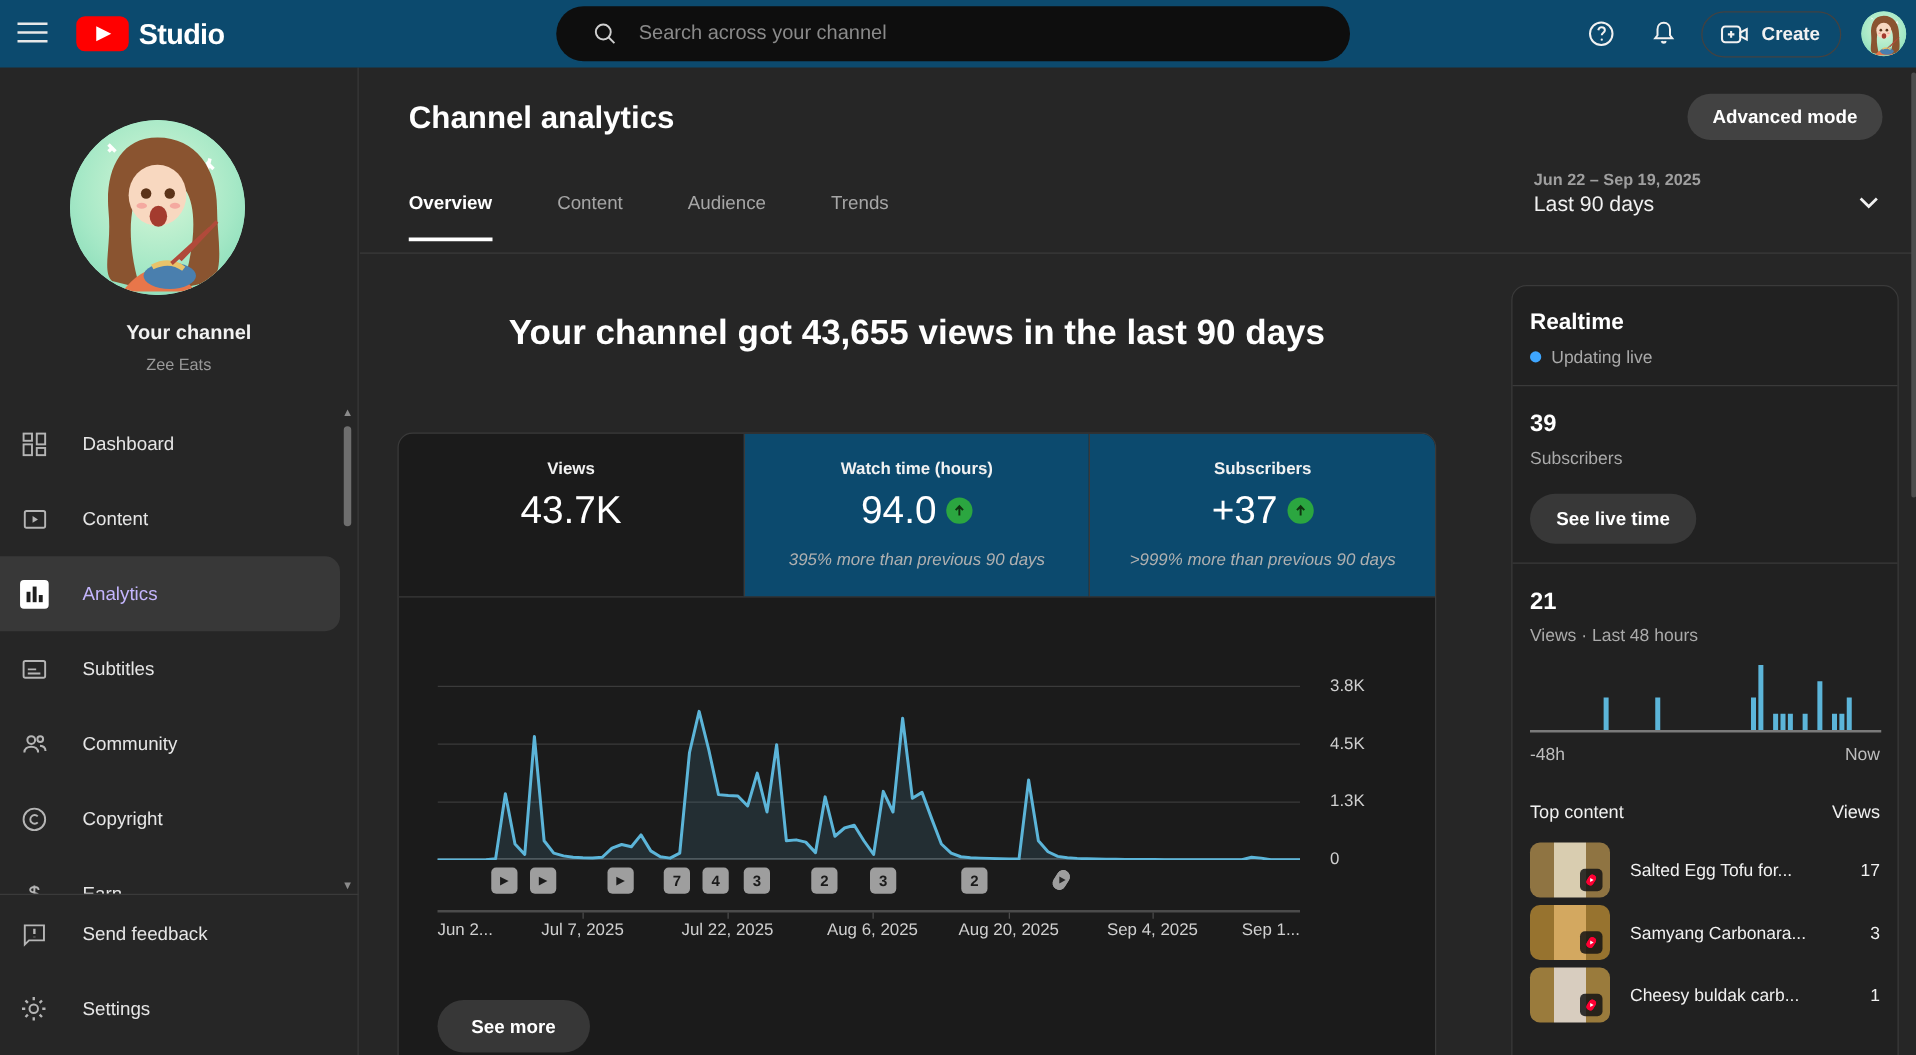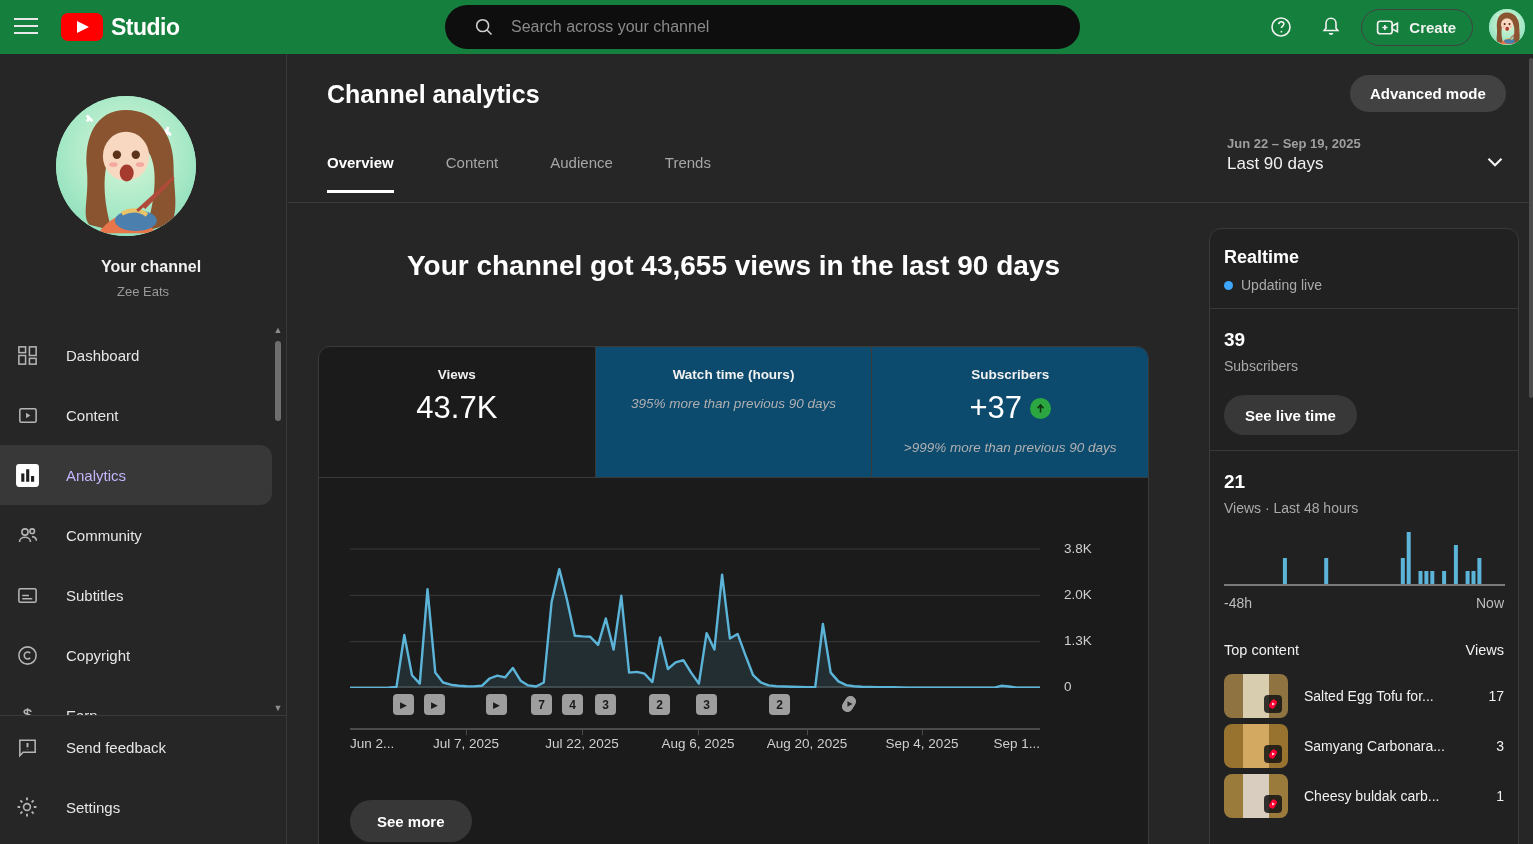--- a/index.html
+++ b/index.html
@@ -1,21 +1,21 @@
 <!DOCTYPE html>
 <html><head>
 <meta charset="utf-8">
 <style>
   * { margin:0; padding:0; box-sizing:border-box; }
   html,body { background:#191919; }
   body { font-family:"Liberation Sans","DejaVu Sans",sans-serif; }
   .app { position:relative; width:1533px; height:844px; background:#262626; overflow:hidden; color:#f1f1f1; }
 
   
-  .topbar { position:absolute; left:0; top:0; width:1533px; height:54px; background:#15803d; z-index:30; }
+  .topbar { position:absolute; left:0; top:0; width:1533px; height:54px; background:#0c4a6e; z-index:30; }
   .hamburger { position:absolute; left:14px; top:18px; width:24px; height:18px; cursor:pointer; }
   .hamburger i { display:block; height:2px; background:#e8e8e8; margin-bottom:5px; }
   .logo { position:absolute; left:61px; top:13px; display:flex; align-items:center; gap:8px; }
   .logo-play { width:42px; height:28px; background:#f00; border-radius:7px; position:relative; }
   .logo-play::after { content:""; position:absolute; left:16px; top:8px; border-left:12px solid #fff; border-top:6px solid transparent; border-bottom:6px solid transparent; }
   .logo-text { font-size:23px; font-weight:700; letter-spacing:-0.5px; color:#fff; }
   .searchbar { position:absolute; left:445px; top:5px; width:635px; height:44px; background:#0e0e0e; border-radius:22px; display:flex; align-items:center; padding:0 16px; }
   .searchbar svg { flex:0 0 auto; margin:0 16px 0 12px; }
   .search-input { flex:1; background:transparent; border:none; outline:none; color:#f1f1f1; font-size:16px; font-family:inherit; }
   .search-input::placeholder { color:#8a8a8a; }
@@ -235,42 +235,42 @@
                 <rect x="6" y="10" width="3" height="8"></rect>
                 <rect x="10.7" y="6" width="3" height="12"></rect>
                 <rect x="15.4" y="12.5" width="3" height="5.5"></rect>
               </g>
             </svg>
           </span>
           <span class="side-label">Analytics</span>
         </div>
         <div class="side-item">
           <span class="side-ico">
+            <svg width="23" height="23" viewBox="0 0 24 24" fill="none" stroke="#b5b5b5" stroke-width="1.6">
+              <rect x="3" y="5" width="18" height="14" rx="1.5"></rect>
+              <path d="M6.5 12h7 M6.5 15.5h10.5"></path>
+            </svg>
+          </span>
+          <span class="side-label">Subtitles</span>
+        </div>
+        <div class="side-item">
+          <span class="side-ico">
             <svg width="24" height="24" viewBox="0 0 24 24" fill="none" stroke="#b5b5b5" stroke-width="1.6">
               <circle cx="10" cy="9" r="3.1"></circle>
               <path d="M4.5 19c0-3 2.6-4.7 5.5-4.7s5.5 1.7 5.5 4.7"></path>
               <circle cx="17.2" cy="8.2" r="2.3"></circle>
               <path d="M17 13.6c2.6.2 4.4 1.8 4.4 4.2"></path>
               <path d="M3.2 9.5h.01 M20.8 12h.01" stroke-width="2.4"></path>
             </svg>
           </span>
           <span class="side-label">Community</span>
         </div>
         <div class="side-item">
           <span class="side-ico">
             <svg width="23" height="23" viewBox="0 0 24 24" fill="none" stroke="#b5b5b5" stroke-width="1.6">
-              <rect x="3" y="5" width="18" height="14" rx="1.5"></rect>
-              <path d="M6.5 12h7 M6.5 15.5h10.5"></path>
-            </svg>
-          </span>
-          <span class="side-label">Subtitles</span>
-        </div>
-        <div class="side-item">
-          <span class="side-ico">
-            <svg width="23" height="23" viewBox="0 0 24 24" fill="none" stroke="#b5b5b5" stroke-width="1.6">
               <circle cx="12" cy="12" r="9"></circle>
               <path d="M14.8 9.5a3.6 3.6 0 1 0 0 5"></path>
             </svg>
           </span>
           <span class="side-label">Copyright</span>
         </div>
         <div class="side-item">
           <span class="side-ico">
             <svg width="23" height="23" viewBox="0 0 24 24" fill="none" stroke="#b5b5b5" stroke-width="1.6">
               <path d="M12 4.5v15 M15.5 8.3c0-1.4-1.6-2.4-3.5-2.4s-3.5 1-3.5 2.3 1 2 3.5 2.5 3.6 1.2 3.6 2.6-1.7 2.4-3.6 2.4-3.5-1-3.5-2.4"></path>
@@ -330,20 +330,28 @@
     <div class="headline">Your channel got 43,655 views in the last 90 days</div>
 
     <div class="an-card">
       <div class="metric-row">
         <div class="metric-cell">
           <div class="m-label">Views</div>
           <div class="m-value">43.7K</div>
         </div>
         <div class="metric-cell dim">
           <div class="m-label">Watch time (hours)</div>
+          <div class="m-value">
+            <span>94.0</span>
+            <span class="up-badge">
+                <svg width="13" height="13" viewBox="0 0 20 20" fill="none" stroke="#10320f" stroke-width="2.4">
+                  <path d="M10 16V5 M5.5 9.5 L10 4.5 L14.5 9.5"></path>
+                </svg>
+              </span>
+          </div>
           <div class="m-note">395% more than previous 90 days</div>
         </div>
         <div class="metric-cell dim">
           <div class="m-label">Subscribers</div>
           <div class="m-value">
             <span>+37</span>
             <span class="up-badge">
                 <svg width="13" height="13" viewBox="0 0 20 20" fill="none" stroke="#10320f" stroke-width="2.4">
                   <path d="M10 16V5 M5.5 9.5 L10 4.5 L14.5 9.5"></path>
                 </svg>
@@ -356,21 +364,21 @@
       <div class="chart-wrap" id="main-chart"><svg width="690" height="167" viewBox="0 0 690 167">
             <line x1="0" y1="28.0" x2="690" y2="28.0" stroke="#3b3b3b" stroke-width="1"></line>
             <line x1="0" y1="74.3" x2="690" y2="74.3" stroke="#3b3b3b" stroke-width="1"></line>
             <line x1="0" y1="120.7" x2="690" y2="120.7" stroke="#3b3b3b" stroke-width="1"></line>
             <line x1="0" y1="166" x2="690" y2="166" stroke="#5e5e5e" stroke-width="1"></line>
             <path d="M0.0,167.0 L7.8,167.0 L15.5,167.0 L23.3,167.0 L31.0,167.0 L38.8,166.7 L46.5,165.9 L54.3,114.0 L62.0,154.2 L69.8,162.6 L77.5,68.2 L85.3,151.6 L93.0,161.5 L100.8,163.7 L108.5,164.8 L116.3,165.2 L124.0,165.4 L131.8,164.8 L139.6,157.5 L147.3,154.6 L155.1,156.4 L162.8,146.9 L170.6,159.7 L178.3,164.4 L186.1,165.5 L193.8,161.5 L201.6,81.0 L209.3,48.1 L217.1,79.2 L224.8,114.7 L232.6,115.4 L240.3,115.8 L248.1,123.8 L255.8,97.5 L263.6,128.6 L271.3,74.8 L279.1,151.6 L286.9,150.9 L294.6,152.7 L302.4,161.1 L310.1,116.5 L317.9,148.0 L325.6,141.4 L333.4,139.2 L341.1,151.6 L348.9,162.6 L356.6,112.1 L364.4,128.6 L372.1,53.6 L379.9,117.6 L387.6,112.9 L395.4,134.1 L403.1,154.2 L410.9,161.5 L418.7,164.4 L426.4,165.2 L434.2,165.5 L441.9,165.7 L449.7,165.9 L457.4,166.1 L465.2,166.3 L472.9,103.0 L480.7,151.6 L488.4,160.4 L496.2,164.1 L503.9,165.2 L511.7,165.7 L519.4,165.9 L527.2,166.1 L534.9,166.3 L542.7,166.3 L550.4,166.5 L558.2,166.6 L566.0,166.6 L573.7,166.6 L581.5,166.7 L589.2,166.7 L597.0,166.8 L604.7,166.8 L612.5,166.8 L620.2,166.8 L628.0,166.8 L635.7,166.8 L643.5,166.8 L651.2,164.8 L659.0,165.5 L666.7,166.7 L674.5,166.8 L682.2,166.8 L690.0,166.8 L690,167 L0,167 Z" fill="rgba(92,181,217,0.13)"></path>
             <path d="M0.0,167.0 L7.8,167.0 L15.5,167.0 L23.3,167.0 L31.0,167.0 L38.8,166.7 L46.5,165.9 L54.3,114.0 L62.0,154.2 L69.8,162.6 L77.5,68.2 L85.3,151.6 L93.0,161.5 L100.8,163.7 L108.5,164.8 L116.3,165.2 L124.0,165.4 L131.8,164.8 L139.6,157.5 L147.3,154.6 L155.1,156.4 L162.8,146.9 L170.6,159.7 L178.3,164.4 L186.1,165.5 L193.8,161.5 L201.6,81.0 L209.3,48.1 L217.1,79.2 L224.8,114.7 L232.6,115.4 L240.3,115.8 L248.1,123.8 L255.8,97.5 L263.6,128.6 L271.3,74.8 L279.1,151.6 L286.9,150.9 L294.6,152.7 L302.4,161.1 L310.1,116.5 L317.9,148.0 L325.6,141.4 L333.4,139.2 L341.1,151.6 L348.9,162.6 L356.6,112.1 L364.4,128.6 L372.1,53.6 L379.9,117.6 L387.6,112.9 L395.4,134.1 L403.1,154.2 L410.9,161.5 L418.7,164.4 L426.4,165.2 L434.2,165.5 L441.9,165.7 L449.7,165.9 L457.4,166.1 L465.2,166.3 L472.9,103.0 L480.7,151.6 L488.4,160.4 L496.2,164.1 L503.9,165.2 L511.7,165.7 L519.4,165.9 L527.2,166.1 L534.9,166.3 L542.7,166.3 L550.4,166.5 L558.2,166.6 L566.0,166.6 L573.7,166.6 L581.5,166.7 L589.2,166.7 L597.0,166.8 L604.7,166.8 L612.5,166.8 L620.2,166.8 L628.0,166.8 L635.7,166.8 L643.5,166.8 L651.2,164.8 L659.0,165.5 L666.7,166.7 L674.5,166.8 L682.2,166.8 L690.0,166.8" fill="none" stroke="#5cb5d9" stroke-width="2.4" stroke-linejoin="round" stroke-linecap="round"></path>
           </svg></div>
       <div class="ylabels" id="ylabels">
           <span style="top:194px">3.8K</span>
-          <span style="top:240px">2.0K</span>
+          <span style="top:240px">4.5K</span>
           <span style="top:286px">1.3K</span>
           <span style="top:332px">0</span>
         </div>
       <div class="markers" id="markers">
           <span class="badge play" style="left:43px">▶</span>
           <span class="badge play" style="left:74px">▶</span>
           <span class="badge play" style="left:136px">▶</span>
           <span class="badge" style="left:181px">7</span>
           <span class="badge" style="left:212px">4</span>
           <span class="badge" style="left:245px">3</span>

